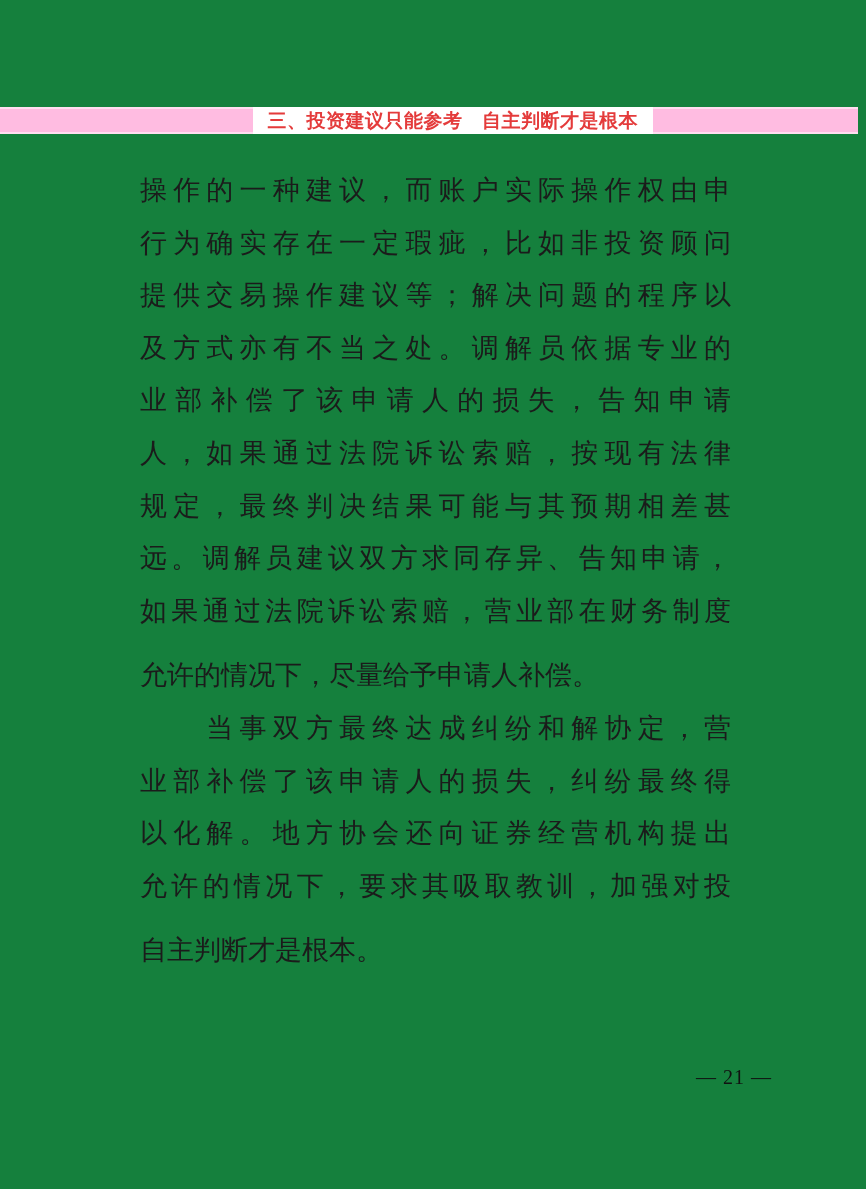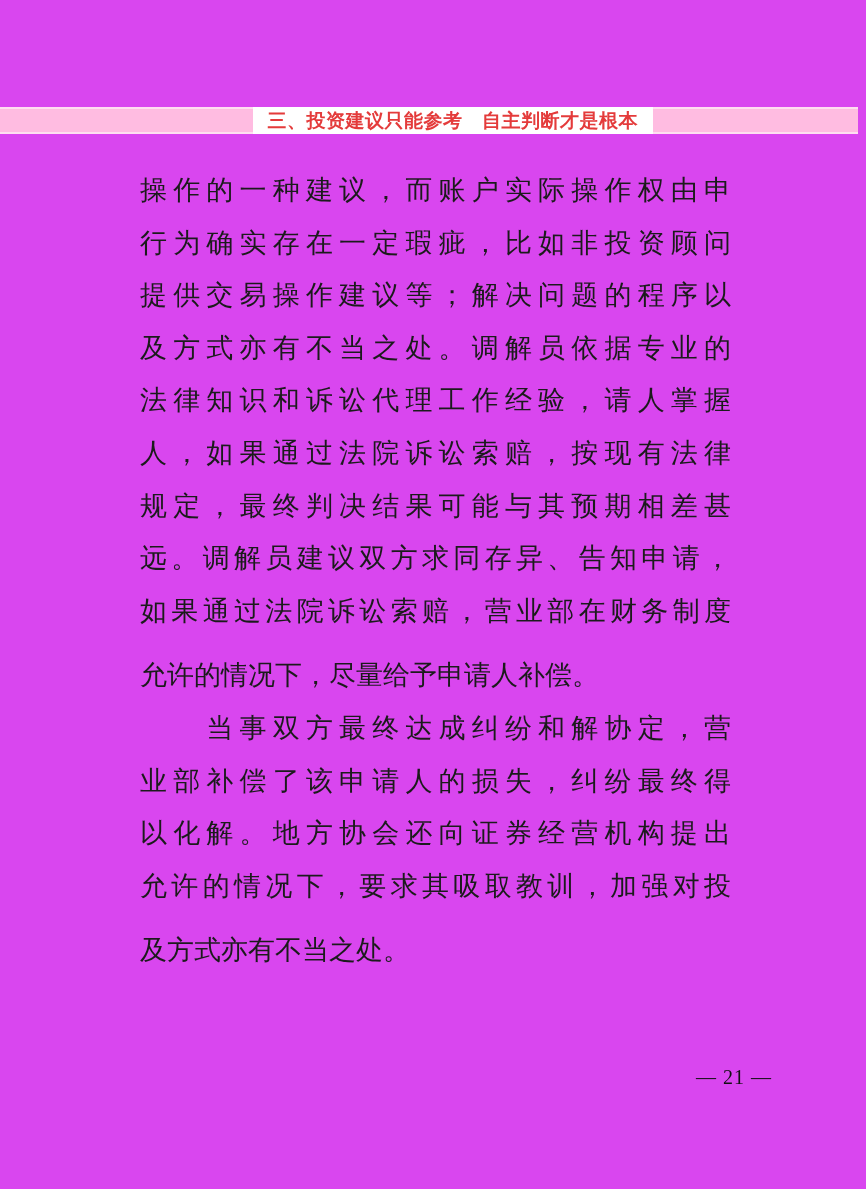--- a/index.html
+++ b/index.html
@@ -4,21 +4,21 @@
 <style>
   html, body {
     margin: 0;
     padding: 0;
     background: #ffffff;
   }
   .page {
     position: relative;
     width: 866px;
     height: 1189px;
-    background: #d946ef;
+    background: #15803d;
     overflow: hidden;
     font-family: "Liberation Serif", "DejaVu Serif", serif;
   }
   
   .band {
     display: flex;
     align-items: stretch;
     margin-top: 107px;
     margin-right: 8px;
     height: 27px;
@@ -83,28 +83,28 @@
       <span class="title-text">三、投资建议只能参考　自主判断才是根本</span>
     </div>
     <div class="bar bar-right"></div>
   </div>
 
   <div class="body-text">
     <div class="line">操作的一种建议，而账户实际操作权由申</div>
     <div class="line">行为确实存在一定瑕疵，比如非投资顾问</div>
     <div class="line">提供交易操作建议等；解决问题的程序以</div>
     <div class="line">及方式亦有不当之处。调解员依据专业的</div>
-    <div class="line">法律知识和诉讼代理工作经验，请人掌握</div>
+    <div class="line">业部补偿了该申请人的损失，告知申请</div>
     <div class="line">人，如果通过法院诉讼索赔，按现有法律</div>
     <div class="line">规定，最终判决结果可能与其预期相差甚</div>
     <div class="line">远。调解员建议双方求同存异、告知申请，</div>
     <div class="line">如果通过法院诉讼索赔，营业部在财务制度</div>
     <div class="line para-end">允许的情况下，尽量给予申请人补偿。</div>
     <div class="line">　　当事双方最终达成纠纷和解协定，营</div>
     <div class="line">业部补偿了该申请人的损失，纠纷最终得</div>
     <div class="line">以化解。地方协会还向证券经营机构提出</div>
     <div class="line">允许的情况下，要求其吸取教训，加强对投</div>
-    <div class="line para-end">及方式亦有不当之处。</div>
+    <div class="line para-end">自主判断才是根本。</div>
   </div>
 
   <div class="footer">— 21 —</div>
 
 </div>
 
 </body></html>

